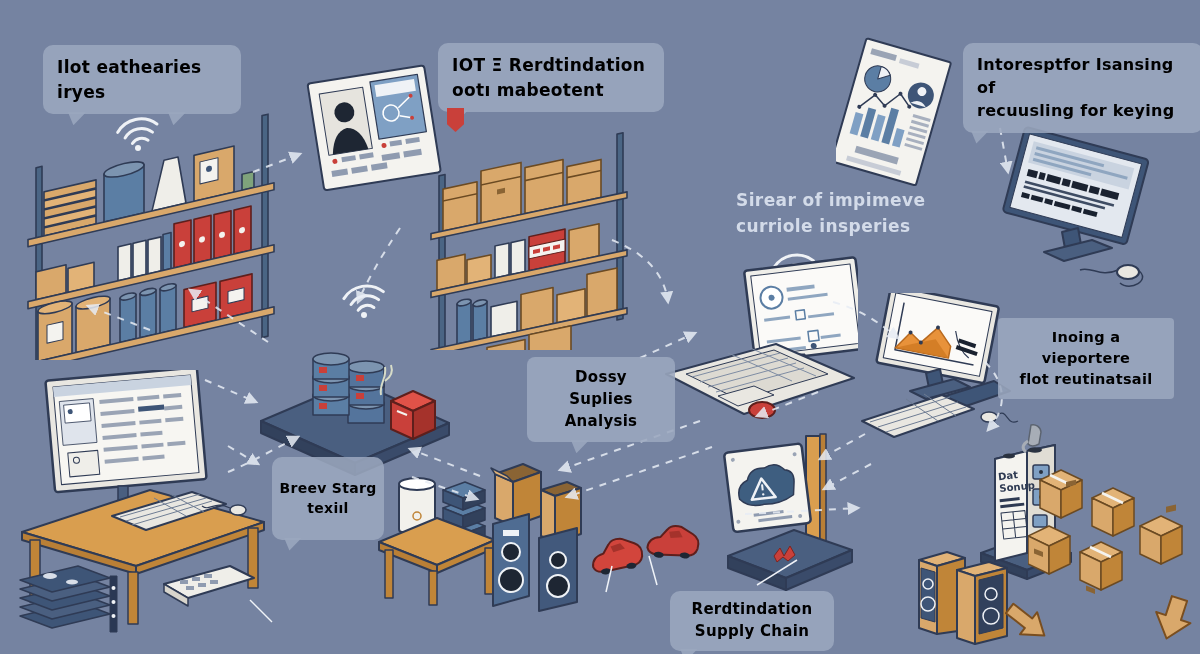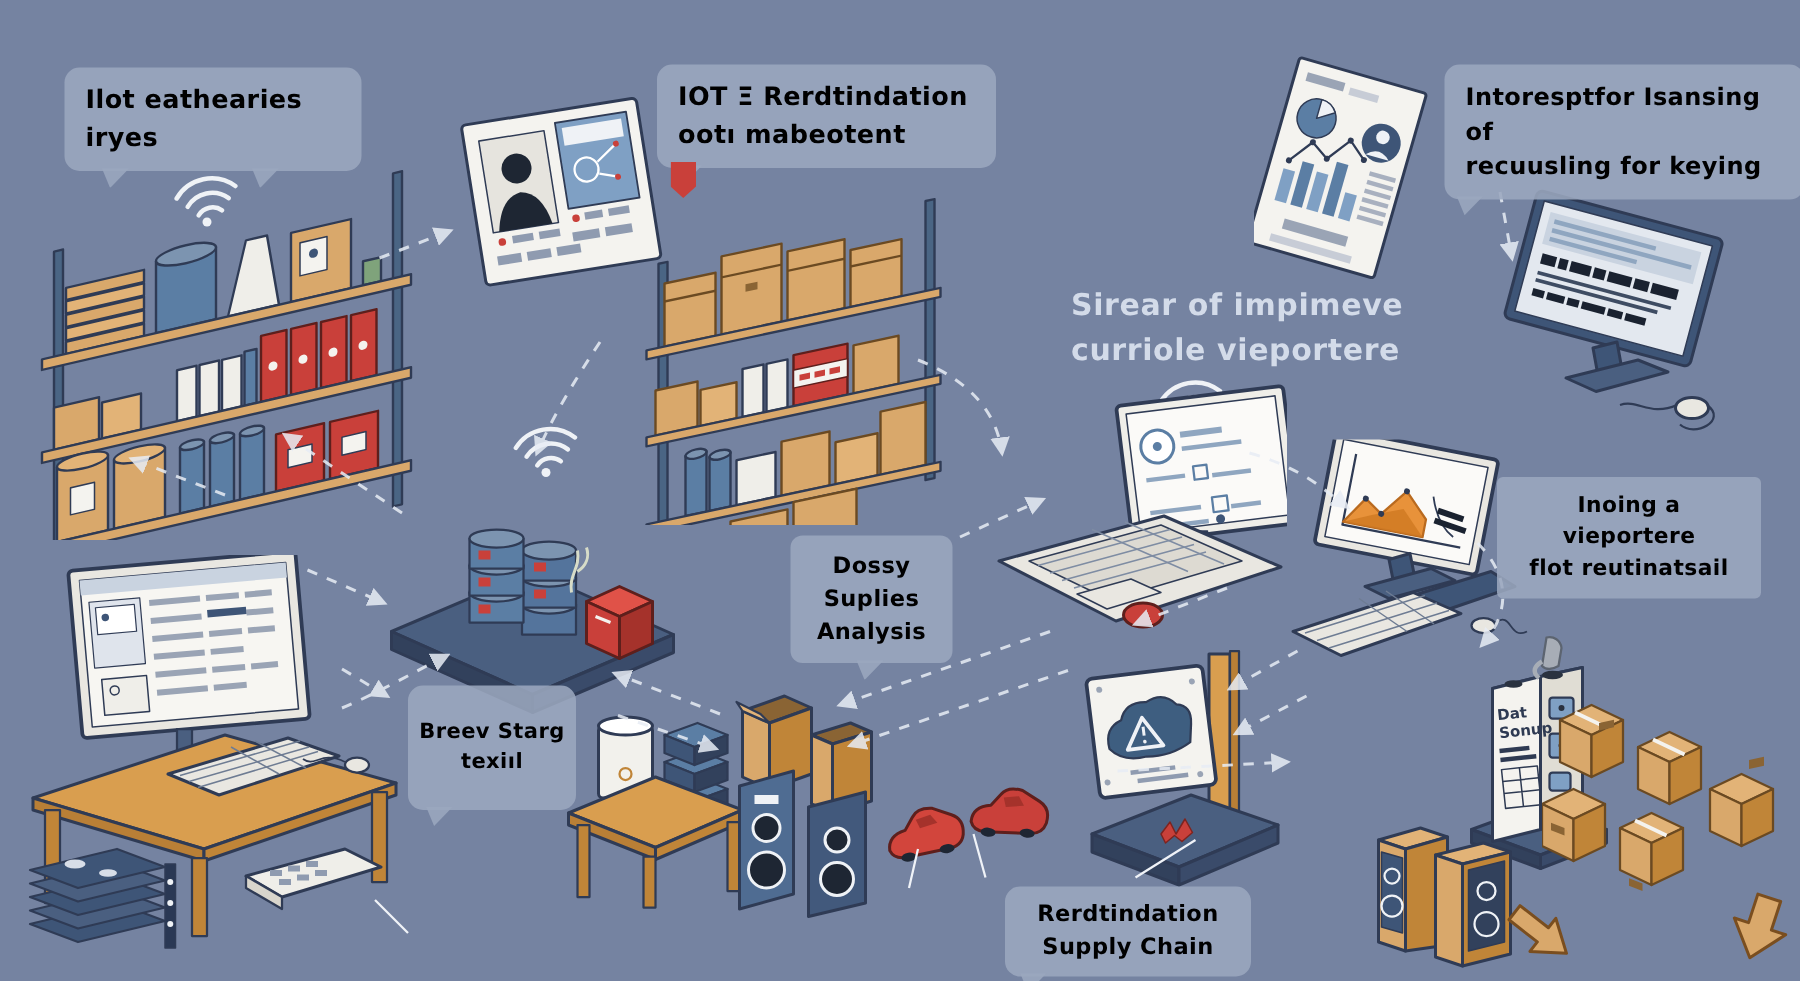--- a/index.html
+++ b/index.html
@@ -670,26 +670,26 @@
     <span class="tail" style="left:12px;"></span>
   </div>
   <div class="red-tag" style="left:447px;top:108px;width:17px;height:24px;"></div>
 
   <div class="bubble" style="left:963px;top:43px;width:212px;font-size:16px;">
     <span>Intoresptfor Isansing of</span><br>
     <span>recuusling for keying</span>
     <span class="tail" style="left:8px;"></span>
   </div>
 
-  <div class="floatlabel" style="left:714px;top:188px;font-size:20px;">
+  <div class="floatlabel" style="left:736px;top:188px;font-size:17px;">
     <span>Sirear of impimeve</span><br>
-    <span>curriole vieportere</span>
+    <span>curriole insperies</span>
   </div>
 
-  <div class="bubble center" style="left:527px;top:357px;width:96px;font-size:15px;padding:10px 6px;border-radius:8px;">
+  <div class="bubble center" style="left:527px;top:357px;width:96px;font-size:15px;padding:10px 26px;border-radius:8px;">
     <span>Dossy Suplies</span><br>
     <span>Analysis</span>
     <span class="tail" style="left:44px;"></span>
   </div>
 
   <div class="bubble center" style="left:272px;top:457px;width:100px;font-size:14px;padding:21px 6px;">
     <span>Breev Starg</span><br>
     <span>texiıl</span>
     <span class="tail" style="left:12px;"></span>
   </div>

